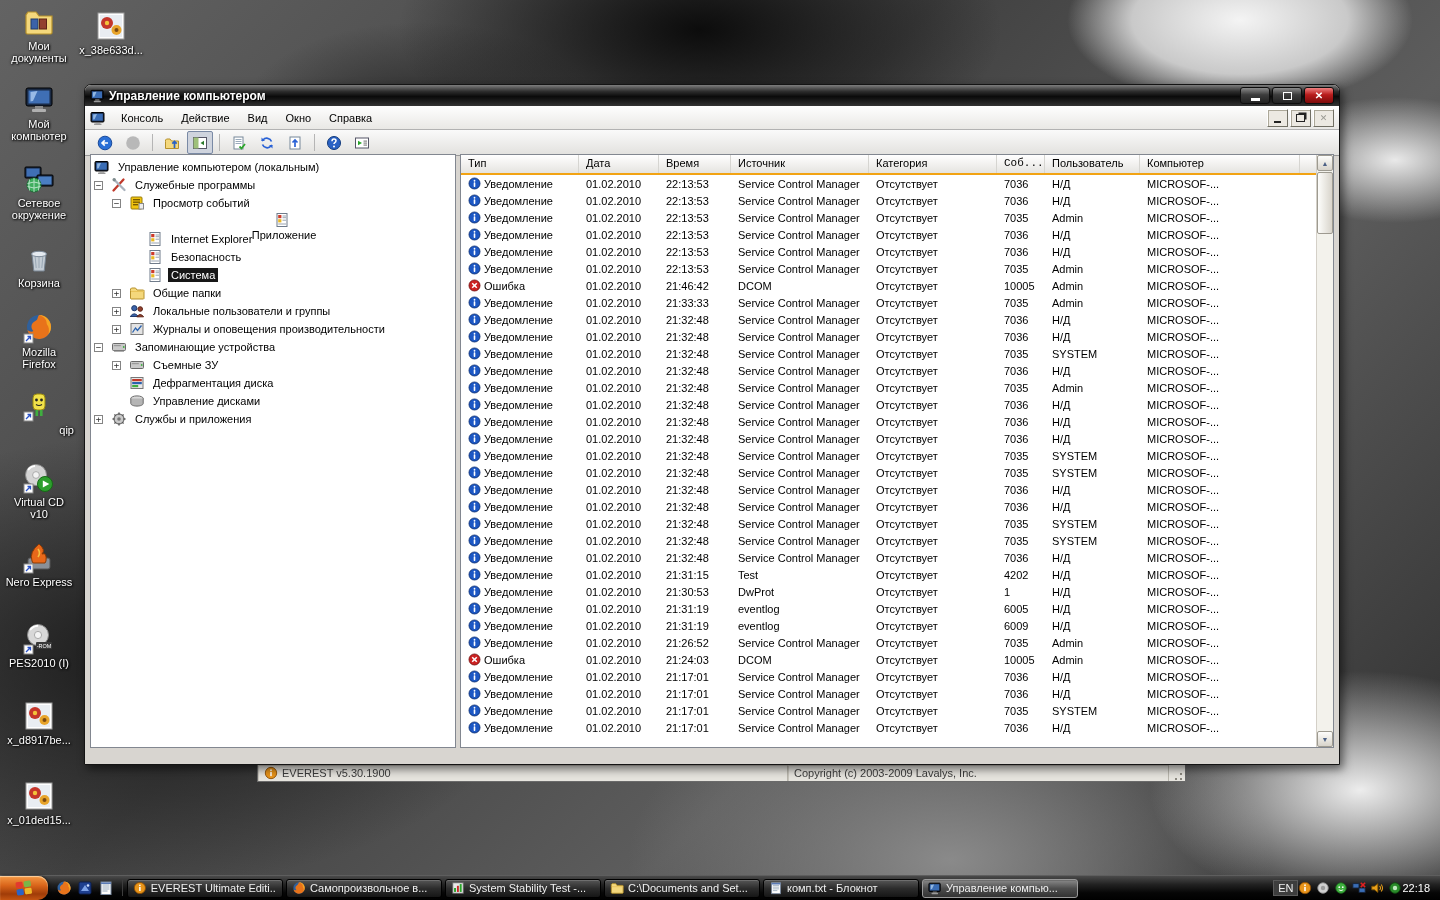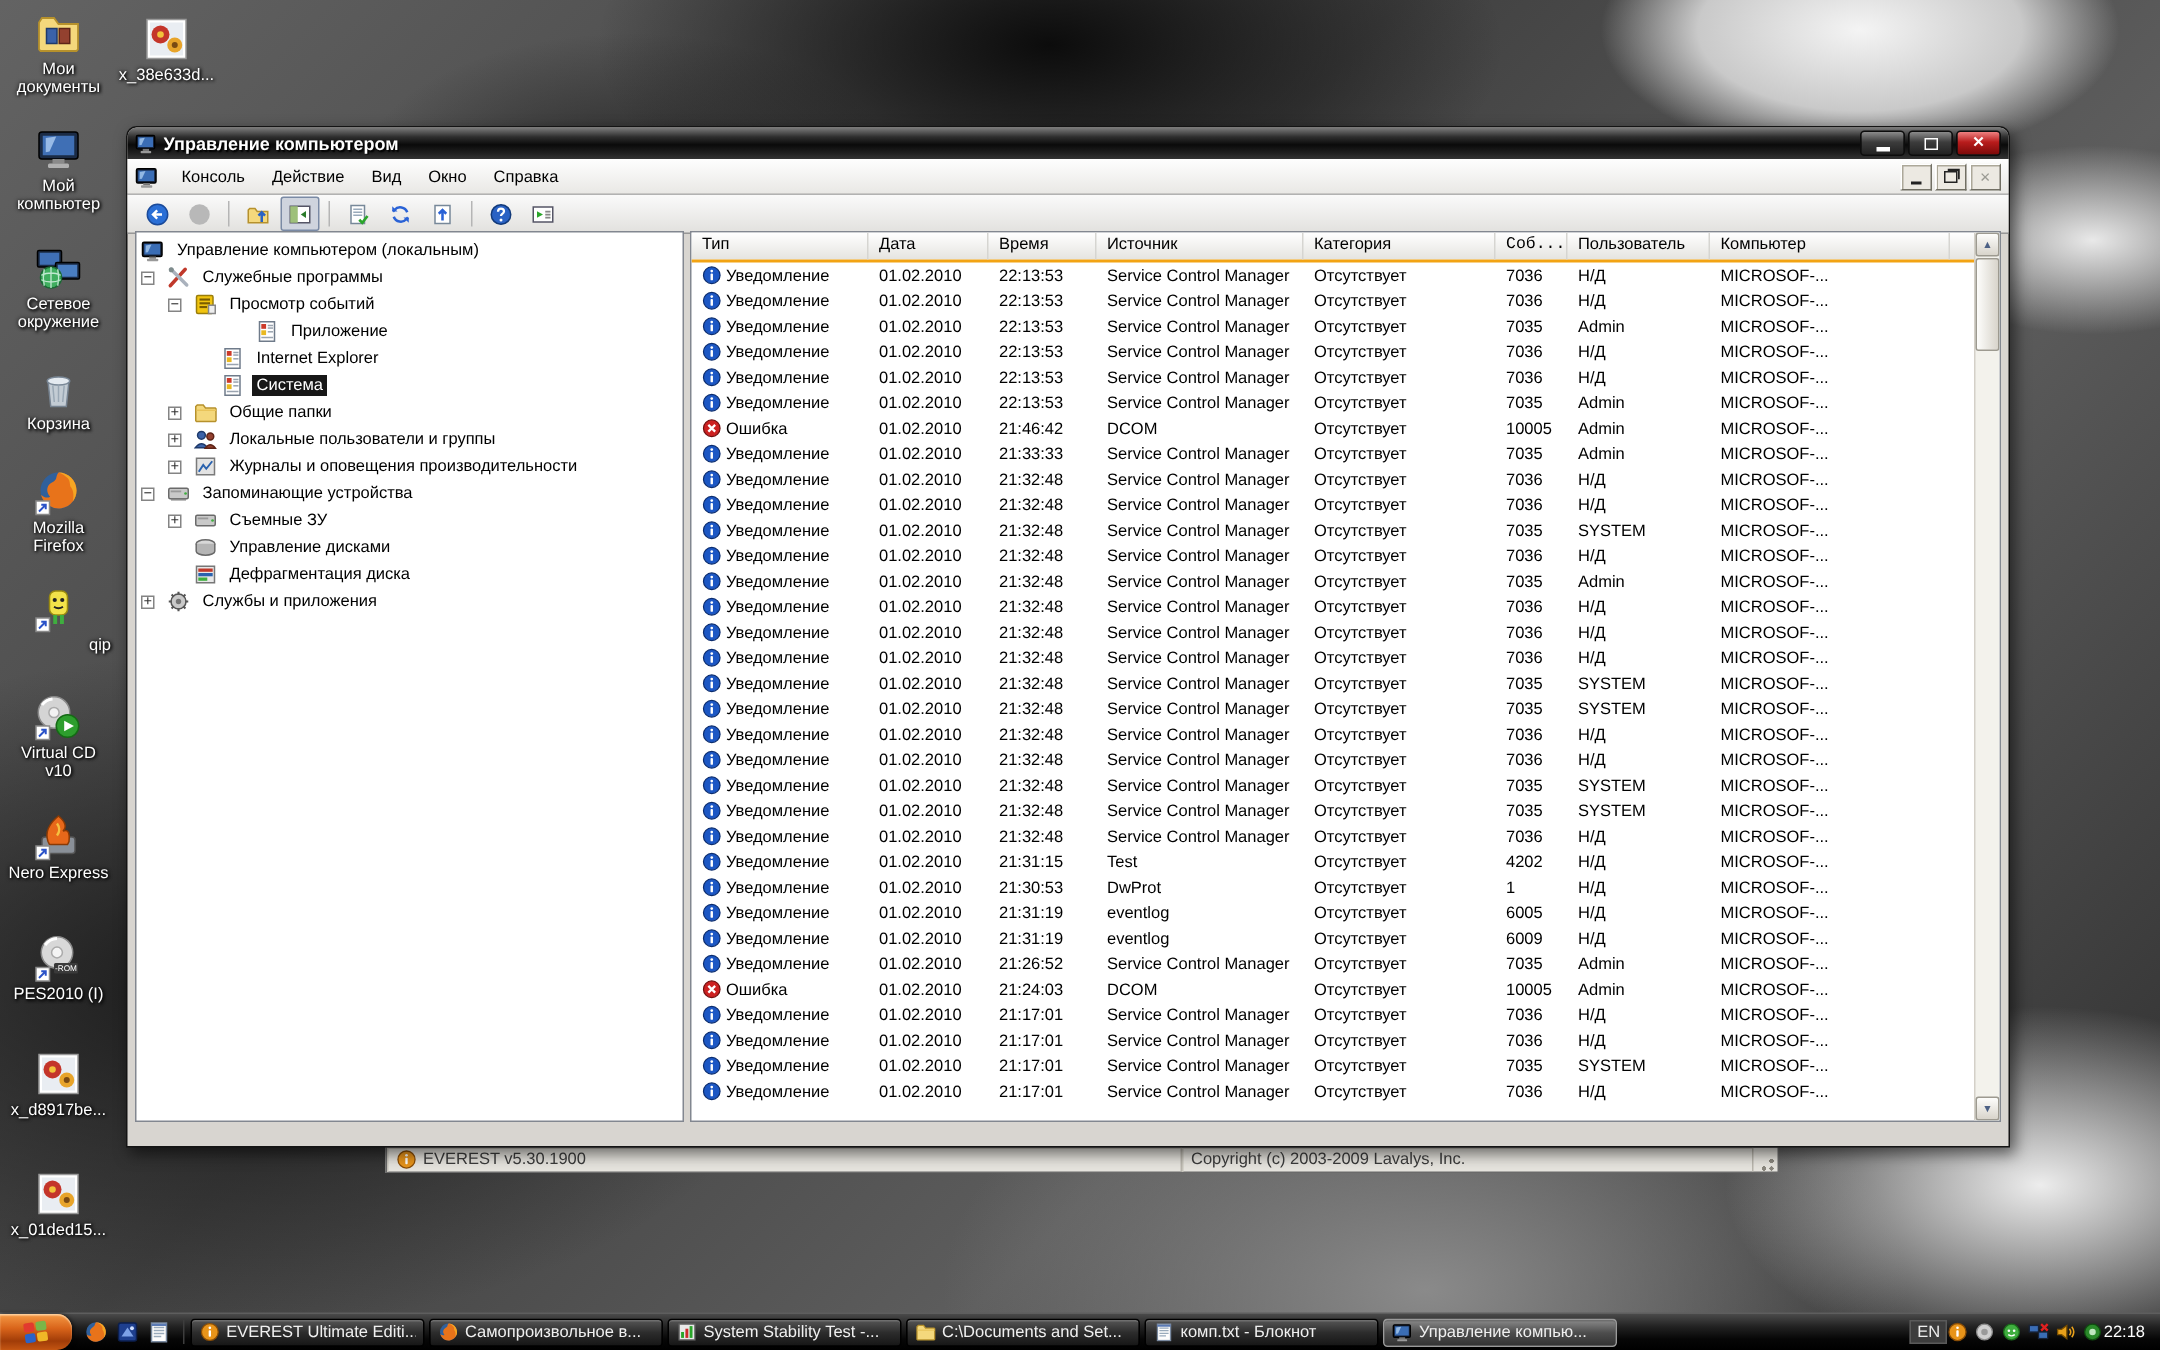--- a/index.html
+++ b/index.html
@@ -389,21 +389,21 @@
               <svg width="16" height="16" viewBox="0 0 16 16">
                 <rect x="2" y="2" width="11" height="12" rx="1" fill="#f1c40f" stroke="#9a7d0a"></rect>
                 <rect x="4" y="4" width="7" height="1.4" fill="#7a5c00"></rect>
                 <rect x="4" y="6.5" width="7" height="1.4" fill="#7a5c00"></rect>
                 <rect x="4" y="9" width="5" height="1.4" fill="#7a5c00"></rect>
                 <rect x="10" y="8.5" width="4.5" height="5.5" fill="#eee" stroke="#888"></rect>
               </svg>
             </span>
             <span class="tlabel">Просмотр событий</span>
           </div>
-          <div class="trow" style="padding-left: 62px;">
+          <div class="trow" style="padding-left: 17px; flex-direction: column;">
             <span class="expspace"></span>
             <span class="tree-icon">
               <svg width="16" height="16" viewBox="0 0 16 16">
                 <rect x="3" y="1.5" width="10" height="13" fill="#fff" stroke="#6f7b8a"></rect>
                 <rect x="4.2" y="3" width="3.2" height="3.2" fill="#cc3a2a"></rect>
                 <rect x="4.2" y="7.2" width="3.2" height="3.2" fill="#e9b821"></rect>
                 <rect x="8.5" y="3.5" width="3.5" height="1" fill="#9aa4b0"></rect>
                 <rect x="8.5" y="5.2" width="3.5" height="1" fill="#9aa4b0"></rect>
                 <rect x="8.5" y="7.7" width="3.5" height="1" fill="#9aa4b0"></rect>
                 <rect x="4.2" y="11.5" width="7.8" height="1" fill="#9aa4b0"></rect>
@@ -419,33 +419,48 @@
                 <rect x="4.2" y="3" width="3.2" height="3.2" fill="#cc3a2a"></rect>
                 <rect x="4.2" y="7.2" width="3.2" height="3.2" fill="#e9b821"></rect>
                 <rect x="8.5" y="3.5" width="3.5" height="1" fill="#9aa4b0"></rect>
                 <rect x="8.5" y="5.2" width="3.5" height="1" fill="#9aa4b0"></rect>
                 <rect x="8.5" y="7.7" width="3.5" height="1" fill="#9aa4b0"></rect>
                 <rect x="4.2" y="11.5" width="7.8" height="1" fill="#9aa4b0"></rect>
               </svg>
             </span>
             <span class="tlabel">Internet Explorer</span>
           </div>
-          <div class="trow selected" style="padding-left: 39px;">
+          <div class="trow" style="padding-left: 39px;">
             <span class="expspace"></span>
             <span class="tree-icon">
               <svg width="16" height="16" viewBox="0 0 16 16">
                 <rect x="3" y="1.5" width="10" height="13" fill="#fff" stroke="#6f7b8a"></rect>
                 <rect x="4.2" y="3" width="3.2" height="3.2" fill="#cc3a2a"></rect>
                 <rect x="4.2" y="7.2" width="3.2" height="3.2" fill="#e9b821"></rect>
                 <rect x="8.5" y="3.5" width="3.5" height="1" fill="#9aa4b0"></rect>
                 <rect x="8.5" y="5.2" width="3.5" height="1" fill="#9aa4b0"></rect>
                 <rect x="8.5" y="7.7" width="3.5" height="1" fill="#9aa4b0"></rect>
                 <rect x="4.2" y="11.5" width="7.8" height="1" fill="#9aa4b0"></rect>
               </svg>
             </span>
+            <span class="tlabel">Безопасность</span>
+          </div>
+          <div class="trow selected" style="padding-left: 39px;">
+            <span class="expspace"></span>
+            <span class="tree-icon">
+              <svg width="16" height="16" viewBox="0 0 16 16">
+                <rect x="3" y="1.5" width="10" height="13" fill="#fff" stroke="#6f7b8a"></rect>
+                <rect x="4.2" y="3" width="3.2" height="3.2" fill="#cc3a2a"></rect>
+                <rect x="4.2" y="7.2" width="3.2" height="3.2" fill="#e9b821"></rect>
+                <rect x="8.5" y="3.5" width="3.5" height="1" fill="#9aa4b0"></rect>
+                <rect x="8.5" y="5.2" width="3.5" height="1" fill="#9aa4b0"></rect>
+                <rect x="8.5" y="7.7" width="3.5" height="1" fill="#9aa4b0"></rect>
+                <rect x="4.2" y="11.5" width="7.8" height="1" fill="#9aa4b0"></rect>
+              </svg>
+            </span>
             <span class="tlabel">Система</span>
           </div>
           <div class="trow" style="padding-left: 21px;">
             <span class="exp">+</span>
             <span class="tree-icon">
               <svg width="16" height="16" viewBox="0 0 16 16">
                 <path d="M1.5 5.5V4l1-1h4l1.5 2h6.5l.5.5v8l-.5.5H2l-.5-.5z" fill="#f4d87c" stroke="#b6912c"></path>
                 <path d="M2 6.5h13" stroke="#e9c45a"></path>
               </svg>
             </span>
@@ -493,37 +508,37 @@
                 <rect x="2.8" y="6" width="7" height="1.2" fill="#9a9a9a"></rect>
                 <circle cx="12.7" cy="8" r=".9" fill="#3fae3f"></circle>
               </svg>
             </span>
             <span class="tlabel">Съемные ЗУ</span>
           </div>
           <div class="trow" style="padding-left: 21px;">
             <span class="expspace"></span>
             <span class="tree-icon">
               <svg width="16" height="16" viewBox="0 0 16 16">
-                <ellipse cx="8" cy="5.5" rx="6.2" ry="2.6" fill="#d8d8d8" stroke="#6a6a6a"></ellipse>
-                <path d="M1.8 5.5v5c0 1.4 2.8 2.6 6.2 2.6s6.2-1.2 6.2-2.6v-5" fill="#b5b5b5" stroke="#6a6a6a"></path>
-              </svg>
-            </span>
-            <span class="tlabel">Управление дисками</span>
-          </div>
-          <div class="trow" style="padding-left: 21px;">
-            <span class="expspace"></span>
-            <span class="tree-icon">
-              <svg width="16" height="16" viewBox="0 0 16 16">
                 <rect x="2" y="2.5" width="12" height="11" fill="#e8e8e8" stroke="#777"></rect>
                 <rect x="3.2" y="4" width="9.6" height="2.2" fill="#c0392b"></rect>
                 <rect x="3.2" y="7" width="9.6" height="2.2" fill="#2a62ae"></rect>
                 <rect x="3.2" y="10" width="6" height="2.2" fill="#3fae3f"></rect>
               </svg>
             </span>
             <span class="tlabel">Дефрагментация диска</span>
+          </div>
+          <div class="trow" style="padding-left: 21px;">
+            <span class="expspace"></span>
+            <span class="tree-icon">
+              <svg width="16" height="16" viewBox="0 0 16 16">
+                <ellipse cx="8" cy="5.5" rx="6.2" ry="2.6" fill="#d8d8d8" stroke="#6a6a6a"></ellipse>
+                <path d="M1.8 5.5v5c0 1.4 2.8 2.6 6.2 2.6s6.2-1.2 6.2-2.6v-5" fill="#b5b5b5" stroke="#6a6a6a"></path>
+              </svg>
+            </span>
+            <span class="tlabel">Управление дисками</span>
           </div>
           <div class="trow" style="padding-left: 3px;">
             <span class="exp">+</span>
             <span class="tree-icon">
               <svg width="16" height="16" viewBox="0 0 16 16">
                 <circle cx="8" cy="8" r="5" fill="#c9c9c9" stroke="#555"></circle>
                 <circle cx="8" cy="8" r="1.8" fill="#777"></circle>
                 <path d="M8 1.5v2M8 12.5v2M1.5 8h2M12.5 8h2M3.4 3.4l1.4 1.4M11.2 11.2l1.4 1.4M12.6 3.4l-1.4 1.4M4.8 11.2l-1.4 1.4" stroke="#555" stroke-width="1.4"></path>
               </svg>
             </span>

